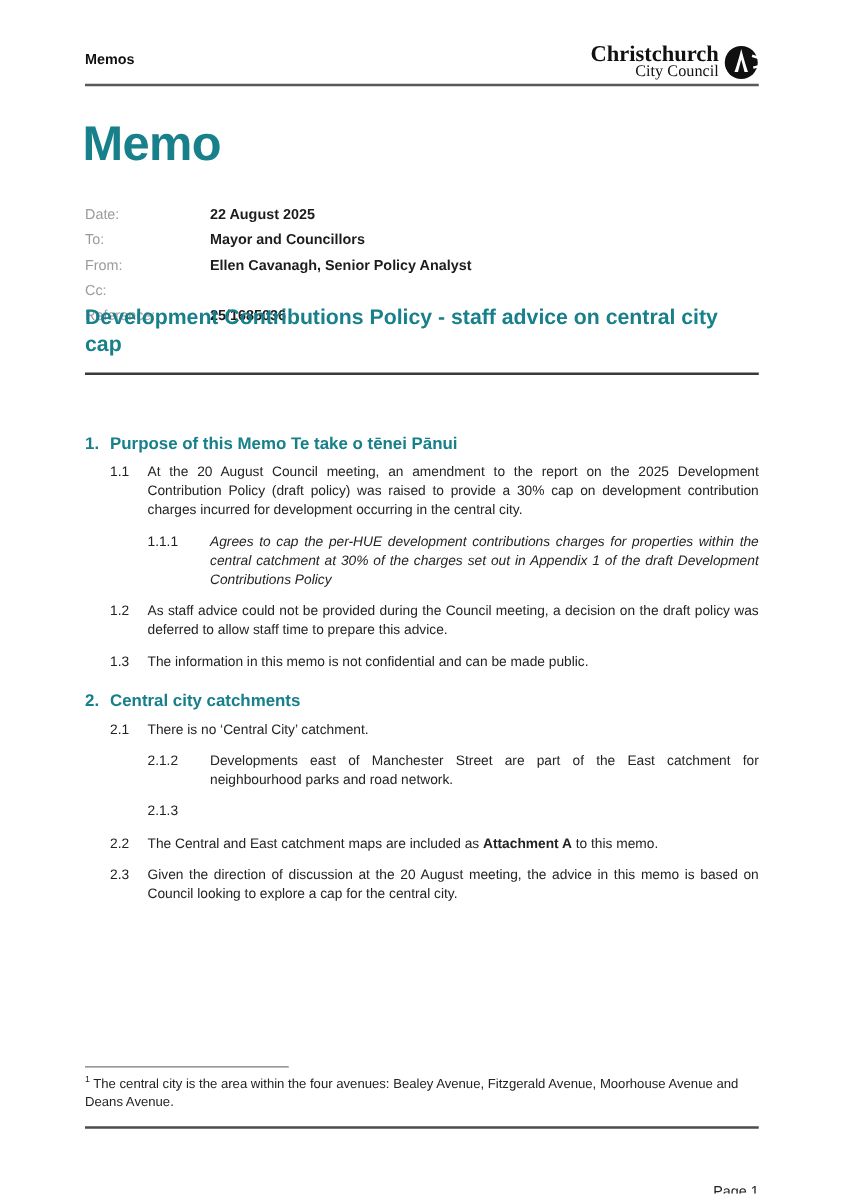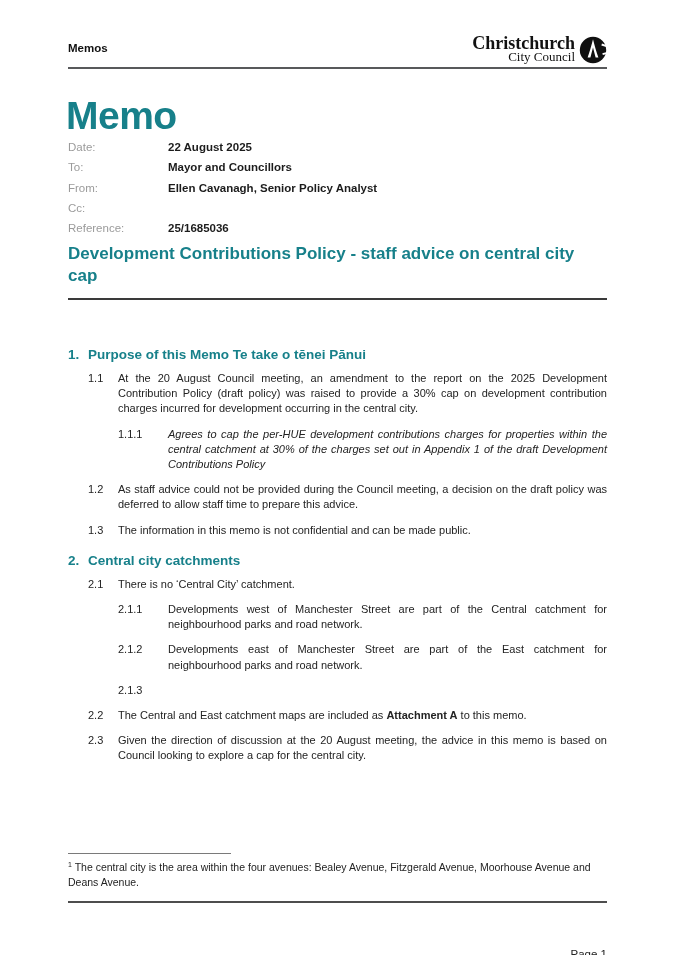--- a/index.html
+++ b/index.html
@@ -28,21 +28,21 @@
   .header-rule {
     position: absolute; left: 68px; right: 68px; top: 67px;
     height: 2px; background: #58595b;
   }
   
   .memo-title {
     position: absolute; left: 66px; top: 94px;
     margin: 0; font-size: 39px; line-height: 44px; font-weight: bold;
     color: #17808a; letter-spacing: -0.5px;
   }
-  .meta { position: absolute; left: 68px; right: 68px; top: 137px; }
+  .meta { position: absolute; left: 68px; right: 68px; top: 162px; }
   .meta-row { display: flex; height: 20.3px; align-items: center; }
   .meta-label { width: 100px; flex: none; font-size: 11.5px; color: #9b9b9b; }
   .meta-value { font-size: 11.5px; font-weight: 600; color: #1c1c1c; }
   
   .subject {
     position: absolute; left: 68px; right: 68px; top: 243px;
     margin: 0; font-size: 17px; line-height: 21.5px; font-weight: bold;
     color: #17808a;
   }
   .subject-rule {
@@ -152,24 +152,20 @@
     <section class="sec2">
       <div class="sec-head">
         <span class="sec-num">2.</span>
         <span>Central city catchments</span>
       </div>
       <div class="para lvl2">
         <span class="num">2.1</span>
         <p>There is no ‘Central City’ catchment.</p>
       </div>
       <div class="para lvl3">
-        <span class="num">2.1.1</span>
-        <p>Developments west of Manchester Street are part of the Central catchment for neighbourhood parks and road network.</p>
-      </div>
-      <div class="para lvl3">
         <span class="num">2.1.2</span>
         <p>Developments east of Manchester Street are part of the East catchment for neighbourhood parks and road network.</p>
       </div>
       <div class="para lvl3">
         <span class="num">2.1.3</span>
       </div>
       <div class="para lvl2">
         <span class="num">2.2</span>
         <p><span> The Central and East catchment maps are included as </span><span class="bold-inline">Attachment A</span><span> to this memo.</span></p>
       </div>

